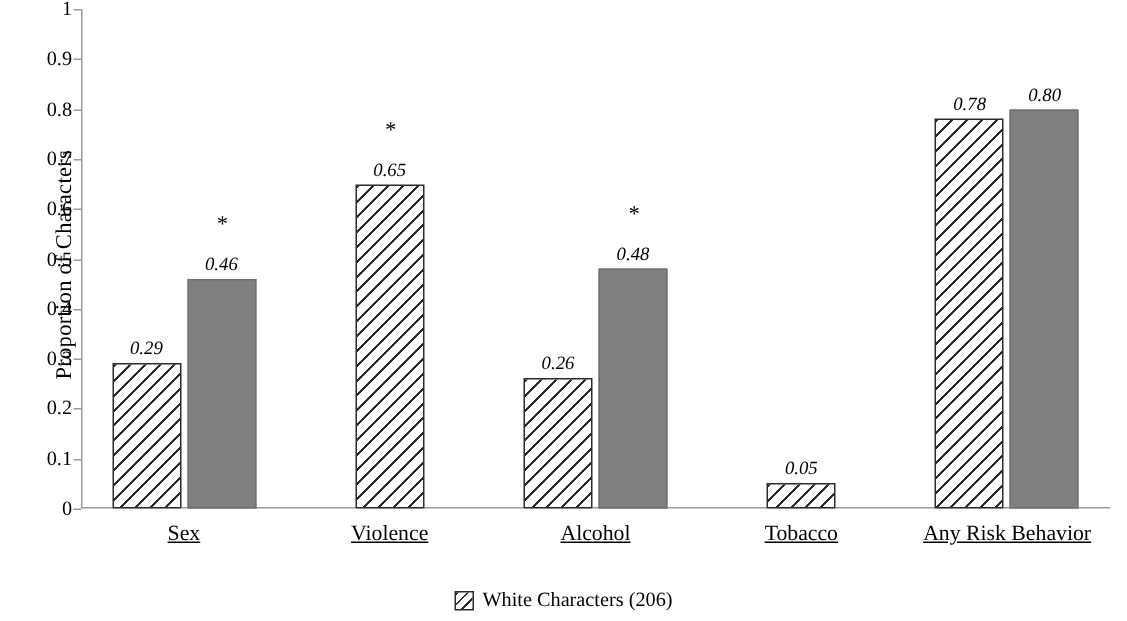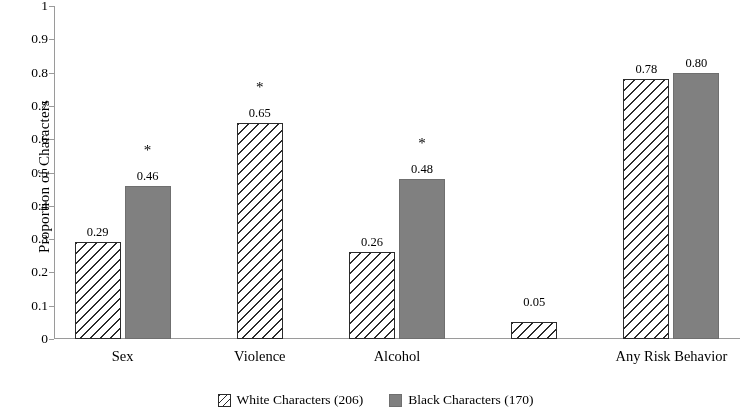--- a/index.html
+++ b/index.html
@@ -95,20 +95,21 @@
     gap: 4px;
   }
   .bar-wrap {
     position: relative;
     width: 46px;
     display: flex;
     flex-direction: column;
     justify-content: flex-end;
     align-items: center;
     height: 100%;
+    font-style: italic;
   }
   .bar {
     width: 100%;
     box-sizing: border-box;
   }
   .bar.hatch {
     background-color: #ffffff;
     border: 1px solid #2b2b2b;
     background-image: repeating-linear-gradient(
       135deg,
@@ -138,20 +139,21 @@
     white-space: nowrap;
   }
   .cat-label {
     position: absolute;
     top: 100%;
     left: 0;
     right: 0;
     margin-top: 9px;
     text-align: center;
     font-size: 14.5px;
+    text-decoration: underline;
   }
   .xlabel {
     position: absolute;
     left: 54px;
     right: 11px;
     top: 365px;
     text-align: center;
     font-size: 15.5px;
   }
   .legend {
@@ -269,24 +271,25 @@
             <div class="bar solid" style="height:48%"></div>
           </div>
         </div>
         <div class="cat-label">Alcohol</div>
       </div>
 
       <div class="group">
         <div class="bars">
           <div class="bar-wrap">
             <div class="starmark" style="bottom:5%; margin-bottom:31px;"></div>
-            <div class="datalabel" style="bottom:5%; margin-bottom:12px;">0.05</div>
+            <div class="datalabel" style="bottom:5%; margin-bottom:2px;">0.05</div>
             <div class="bar hatch" style="height:5%"></div>
           </div>
         </div>
+        <div class="cat-label">Tobacco</div>
       </div>
 
       <div class="group">
         <div class="bars">
           <div class="bar-wrap">
             <div class="starmark" style="bottom:78%; margin-bottom:31px;"></div>
             <div class="datalabel" style="bottom:78%; margin-bottom:2px;">0.78</div>
             <div class="bar hatch" style="height:78%"></div>
           </div>
           <div class="bar-wrap">
@@ -300,19 +303,15 @@
 
     </div>
   </div>
 
 
   <div class="legend">
     <div class="legend-item">
       <span class="swatch hatch"></span>
       <span>White Characters (206)</span>
     </div>
-    <div class="legend-item">
-      <span class="swatch solid"></span>
-      <span>Black Characters (170)</span>
-    </div>
   </div>
 
 </div>
 
 </body></html>

